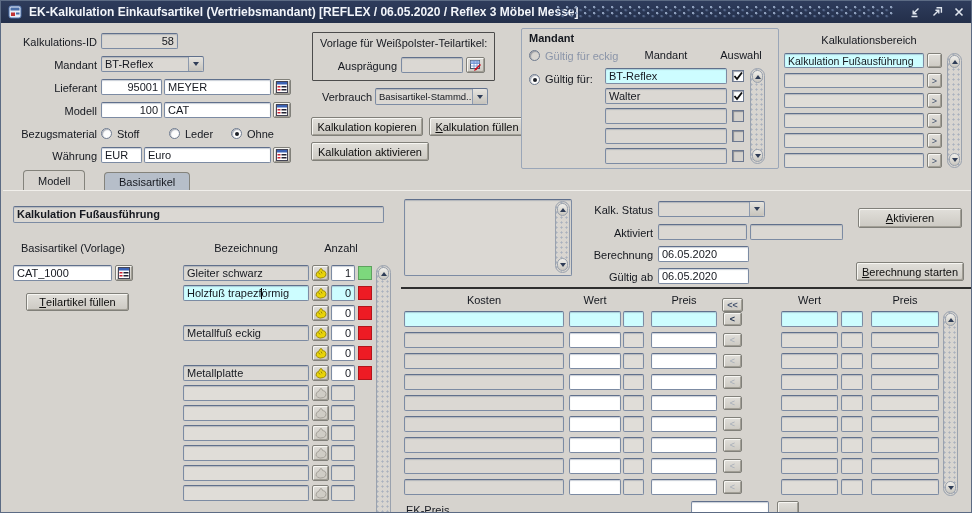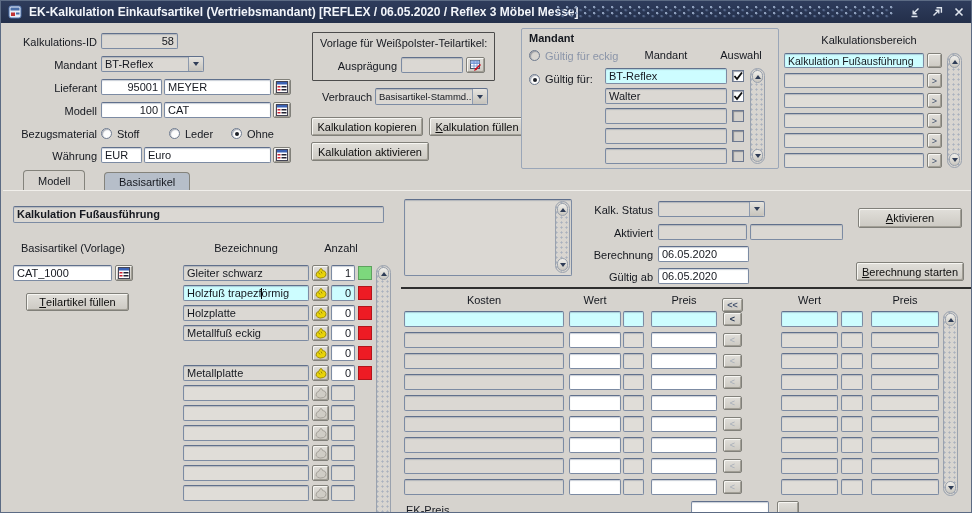--- a/index.html
+++ b/index.html
@@ -281,21 +281,20 @@
   <div class="fld cyan" style="left:182px;top:284px;width:126px"><span>Holzfuß trapezförmig</span><span class="caret"></span></div>
   <div class="btn" style="left:311px;top:284px;width:17px;height:16px">
       <svg width="13" height="13">
         <path d="M2 8 q0-3 3-4 l1-2 q1-1 2 0 l0.5 1.5 q3 0 3.5 3 q0.5 3-2.5 4 q-4 1.5-6-0.5 q-1.5-1-1.5-2z" fill="#e8d40a" stroke="#8a7a06" stroke-width="0.8"></path>
         <path d="M4.5 5.5 l1.5 2 M7 4.5 l1 2" stroke="#8a7a06" stroke-width="0.8" fill="none"></path>
       </svg>
     </div>
   <div class="fld cyan num" style="left:330px;top:284px;width:24px">0</div>
   <span class="sq missing" style="left:357px;top:285px"></span>
 
-  <div class="fld gray" style="left:182px;top:304px;width:126px">Holzplatte</div>
   <div class="btn" style="left:311px;top:304px;width:17px;height:16px">
       <svg width="13" height="13">
         <path d="M2 8 q0-3 3-4 l1-2 q1-1 2 0 l0.5 1.5 q3 0 3.5 3 q0.5 3-2.5 4 q-4 1.5-6-0.5 q-1.5-1-1.5-2z" fill="#e8d40a" stroke="#8a7a06" stroke-width="0.8"></path>
         <path d="M4.5 5.5 l1.5 2 M7 4.5 l1 2" stroke="#8a7a06" stroke-width="0.8" fill="none"></path>
       </svg>
     </div>
   <div class="fld num" style="left:330px;top:304px;width:24px">0</div>
   <span class="sq missing" style="left:357px;top:305px"></span>
 
   <div class="fld gray" style="left:182px;top:324px;width:126px">Metallfuß eckig</div>

